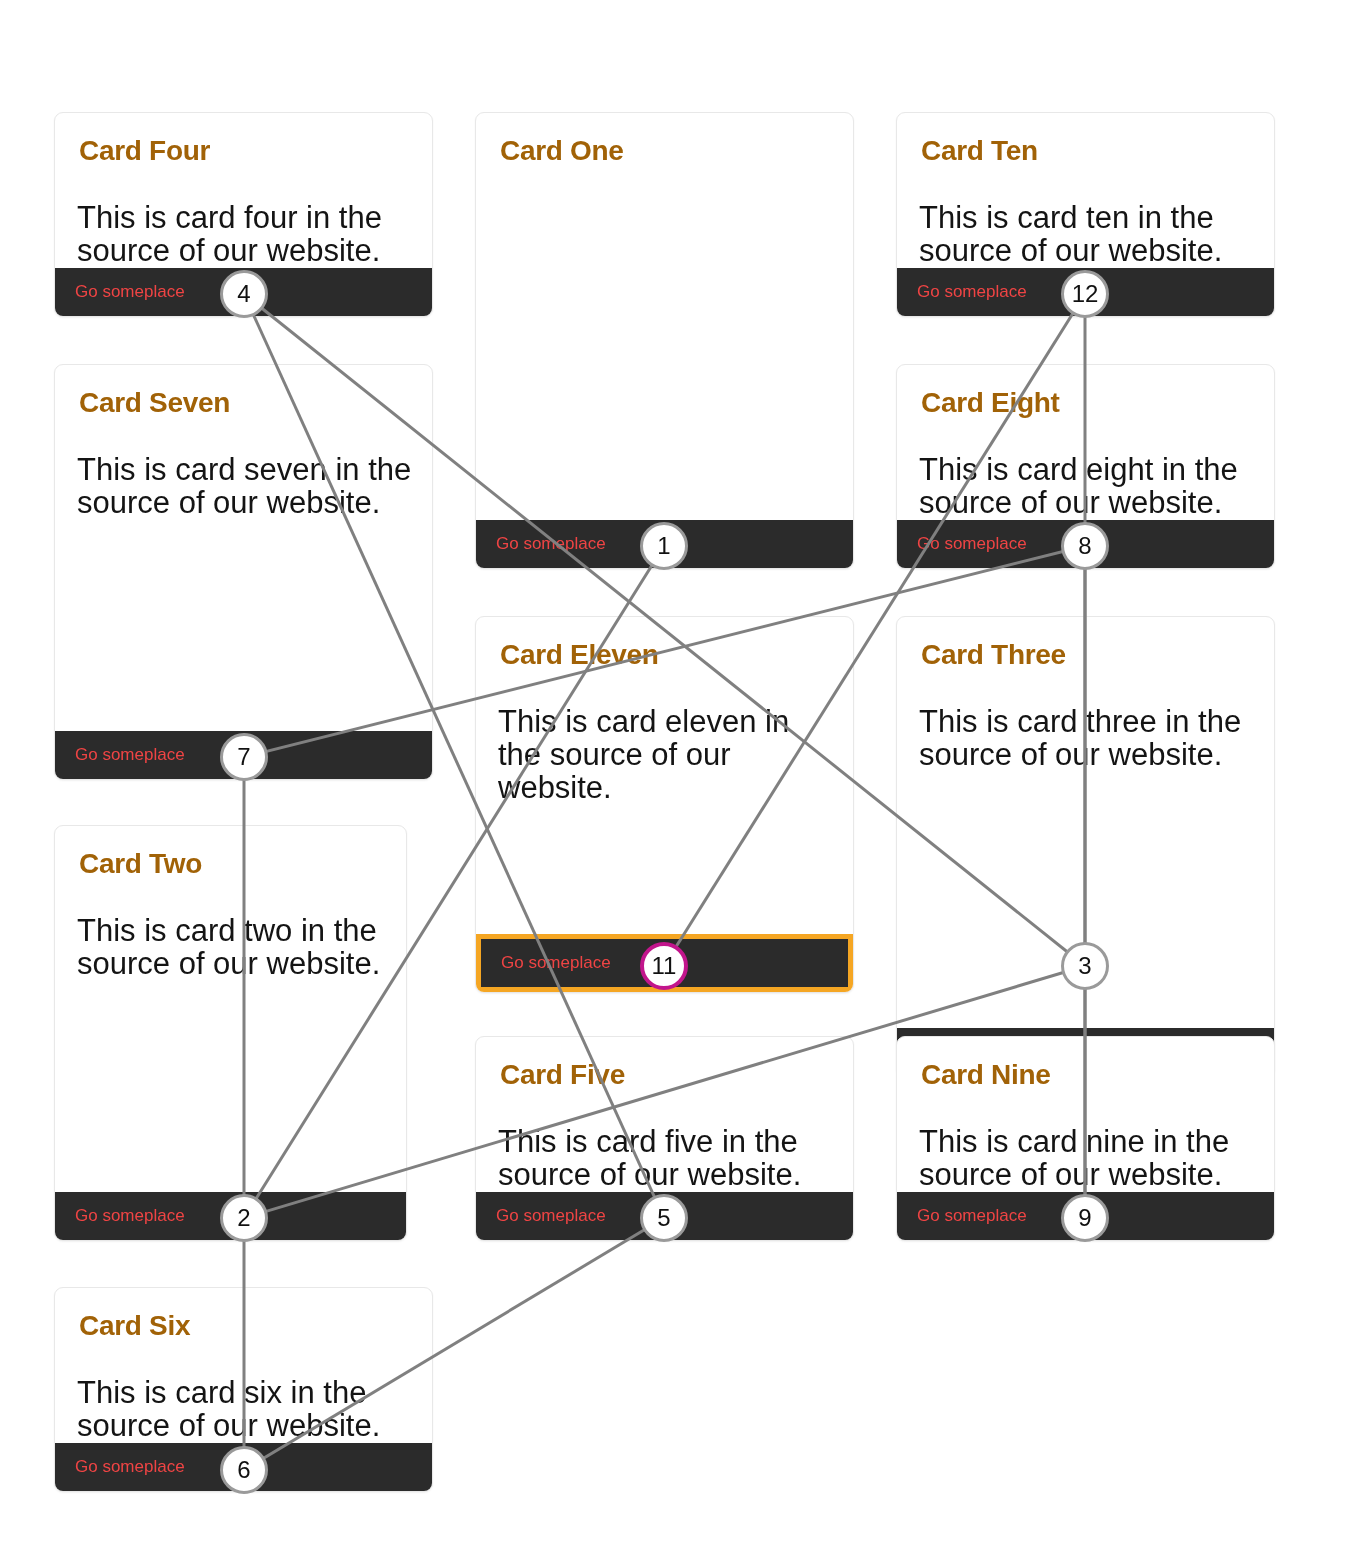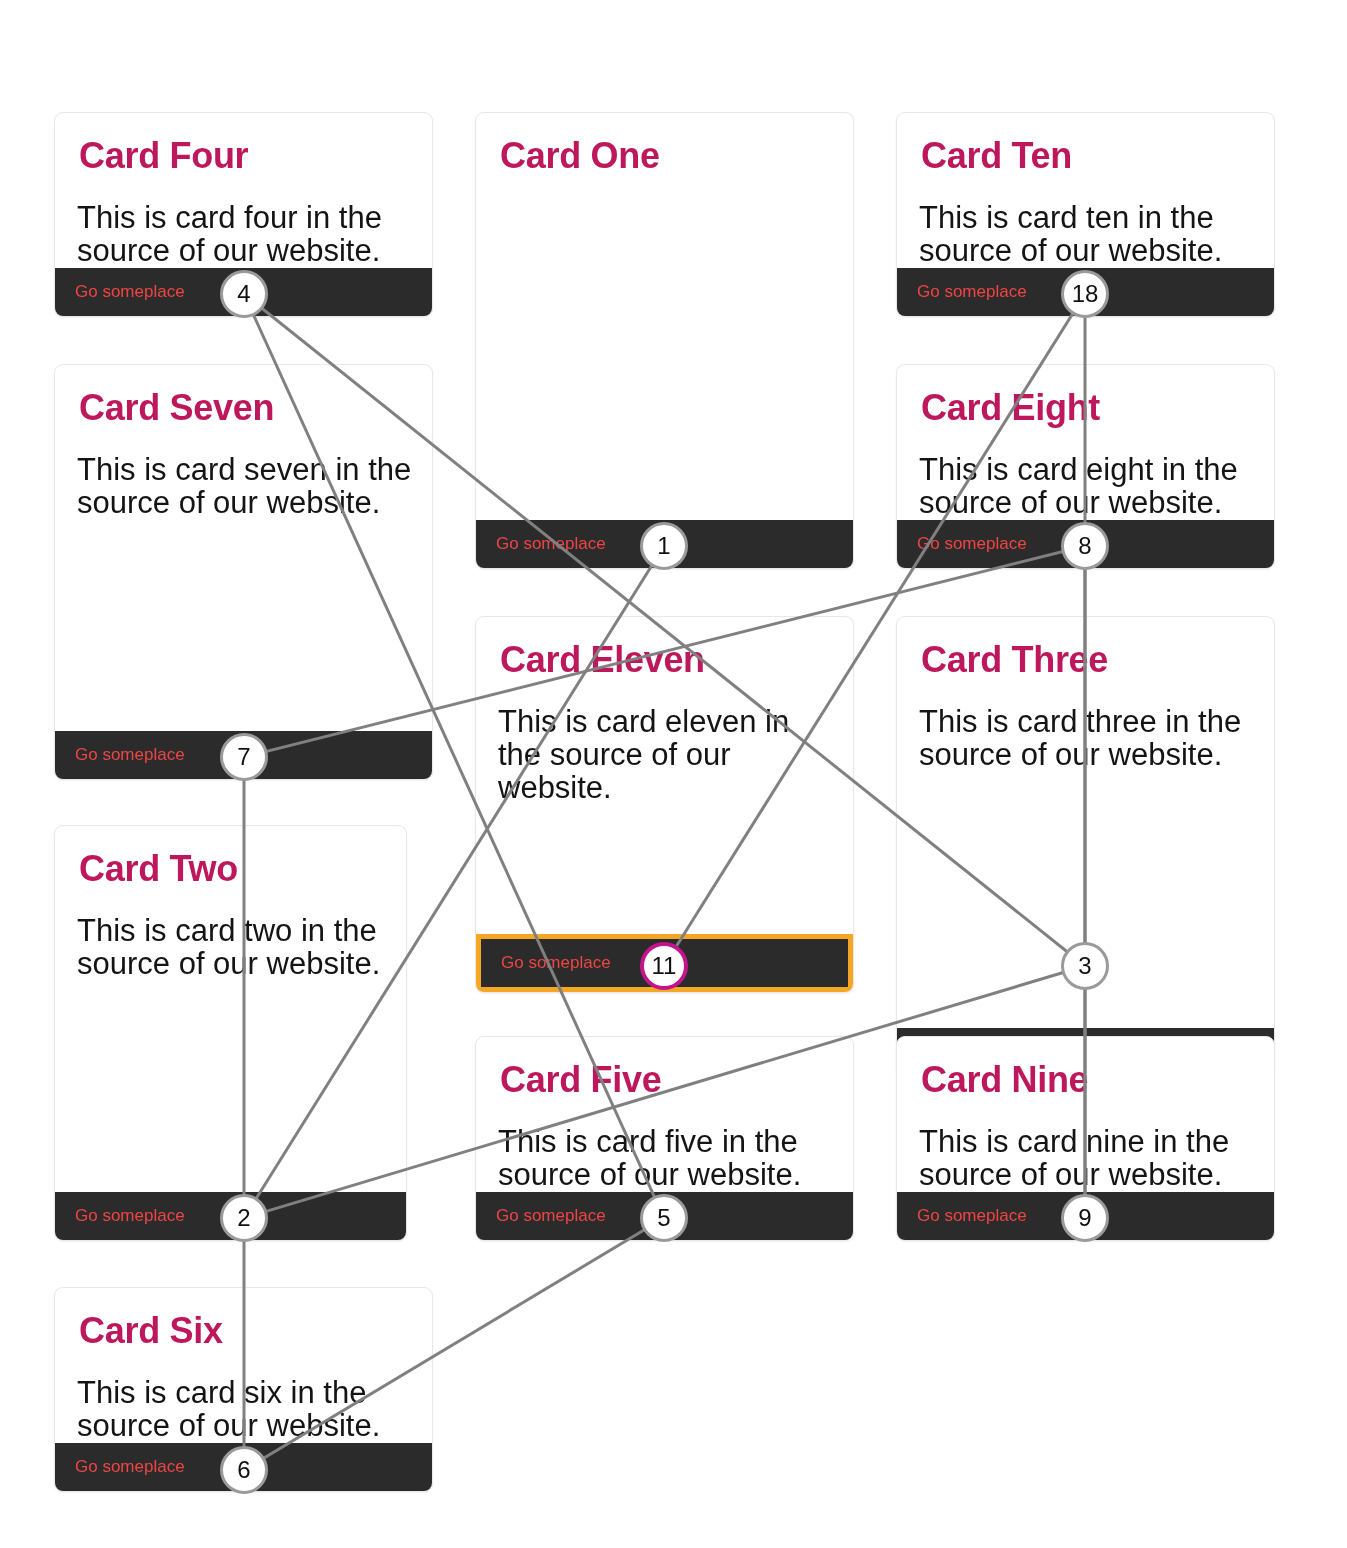--- a/index.html
+++ b/index.html
@@ -27,24 +27,24 @@
     background:#ffffff;
     border:1px solid #e8e8e8;
     border-radius:9px;
     box-sizing:border-box;
     box-shadow:0 1px 2px rgba(0,0,0,0.06);
     overflow:hidden;
   }
   .card-h{
     position:absolute;
     left:24px; top:22px;
-    font-size:36px;
+    font-size:28px;
     font-weight:bold;
     letter-spacing:-0.3px;
-    color:#be185d;
+    color:#a16207;
     white-space:nowrap;
   }
   .card-p{
     position:absolute;
     left:22px; right:20px; top:88px;
     font-size:31px;
     line-height:33px;
     color:#141414;
   }
   .card-link{
@@ -187,21 +187,21 @@
 
     <line x1="1085" y1="546" x2="1085" y2="1218"></line>
 
     <line x1="1085" y1="1218" x2="1085" y2="294"></line>
 
     <line x1="1085" y1="294" x2="664" y2="966"></line>
   </svg>
 
   <div class="badge" style="left:220px;top:270px;">4</div>
   <div class="badge" style="left:640px;top:522px;">1</div>
-  <div class="badge" style="left:1061px;top:270px;">18</div>
+  <div class="badge" style="left:1061px;top:270px;">12</div>
   <div class="badge" style="left:220px;top:733px;">7</div>
   <div class="badge" style="left:1061px;top:522px;">8</div>
   <div class="badge focus-ring" style="left:640px;top:942px;">11</div>
   <div class="badge" style="left:1061px;top:942px;">3</div>
   <div class="badge" style="left:220px;top:1194px;">2</div>
   <div class="badge" style="left:640px;top:1194px;">5</div>
   <div class="badge" style="left:1061px;top:1194px;">9</div>
   <div class="badge" style="left:220px;top:1446px;">6</div>
 
 </div>

